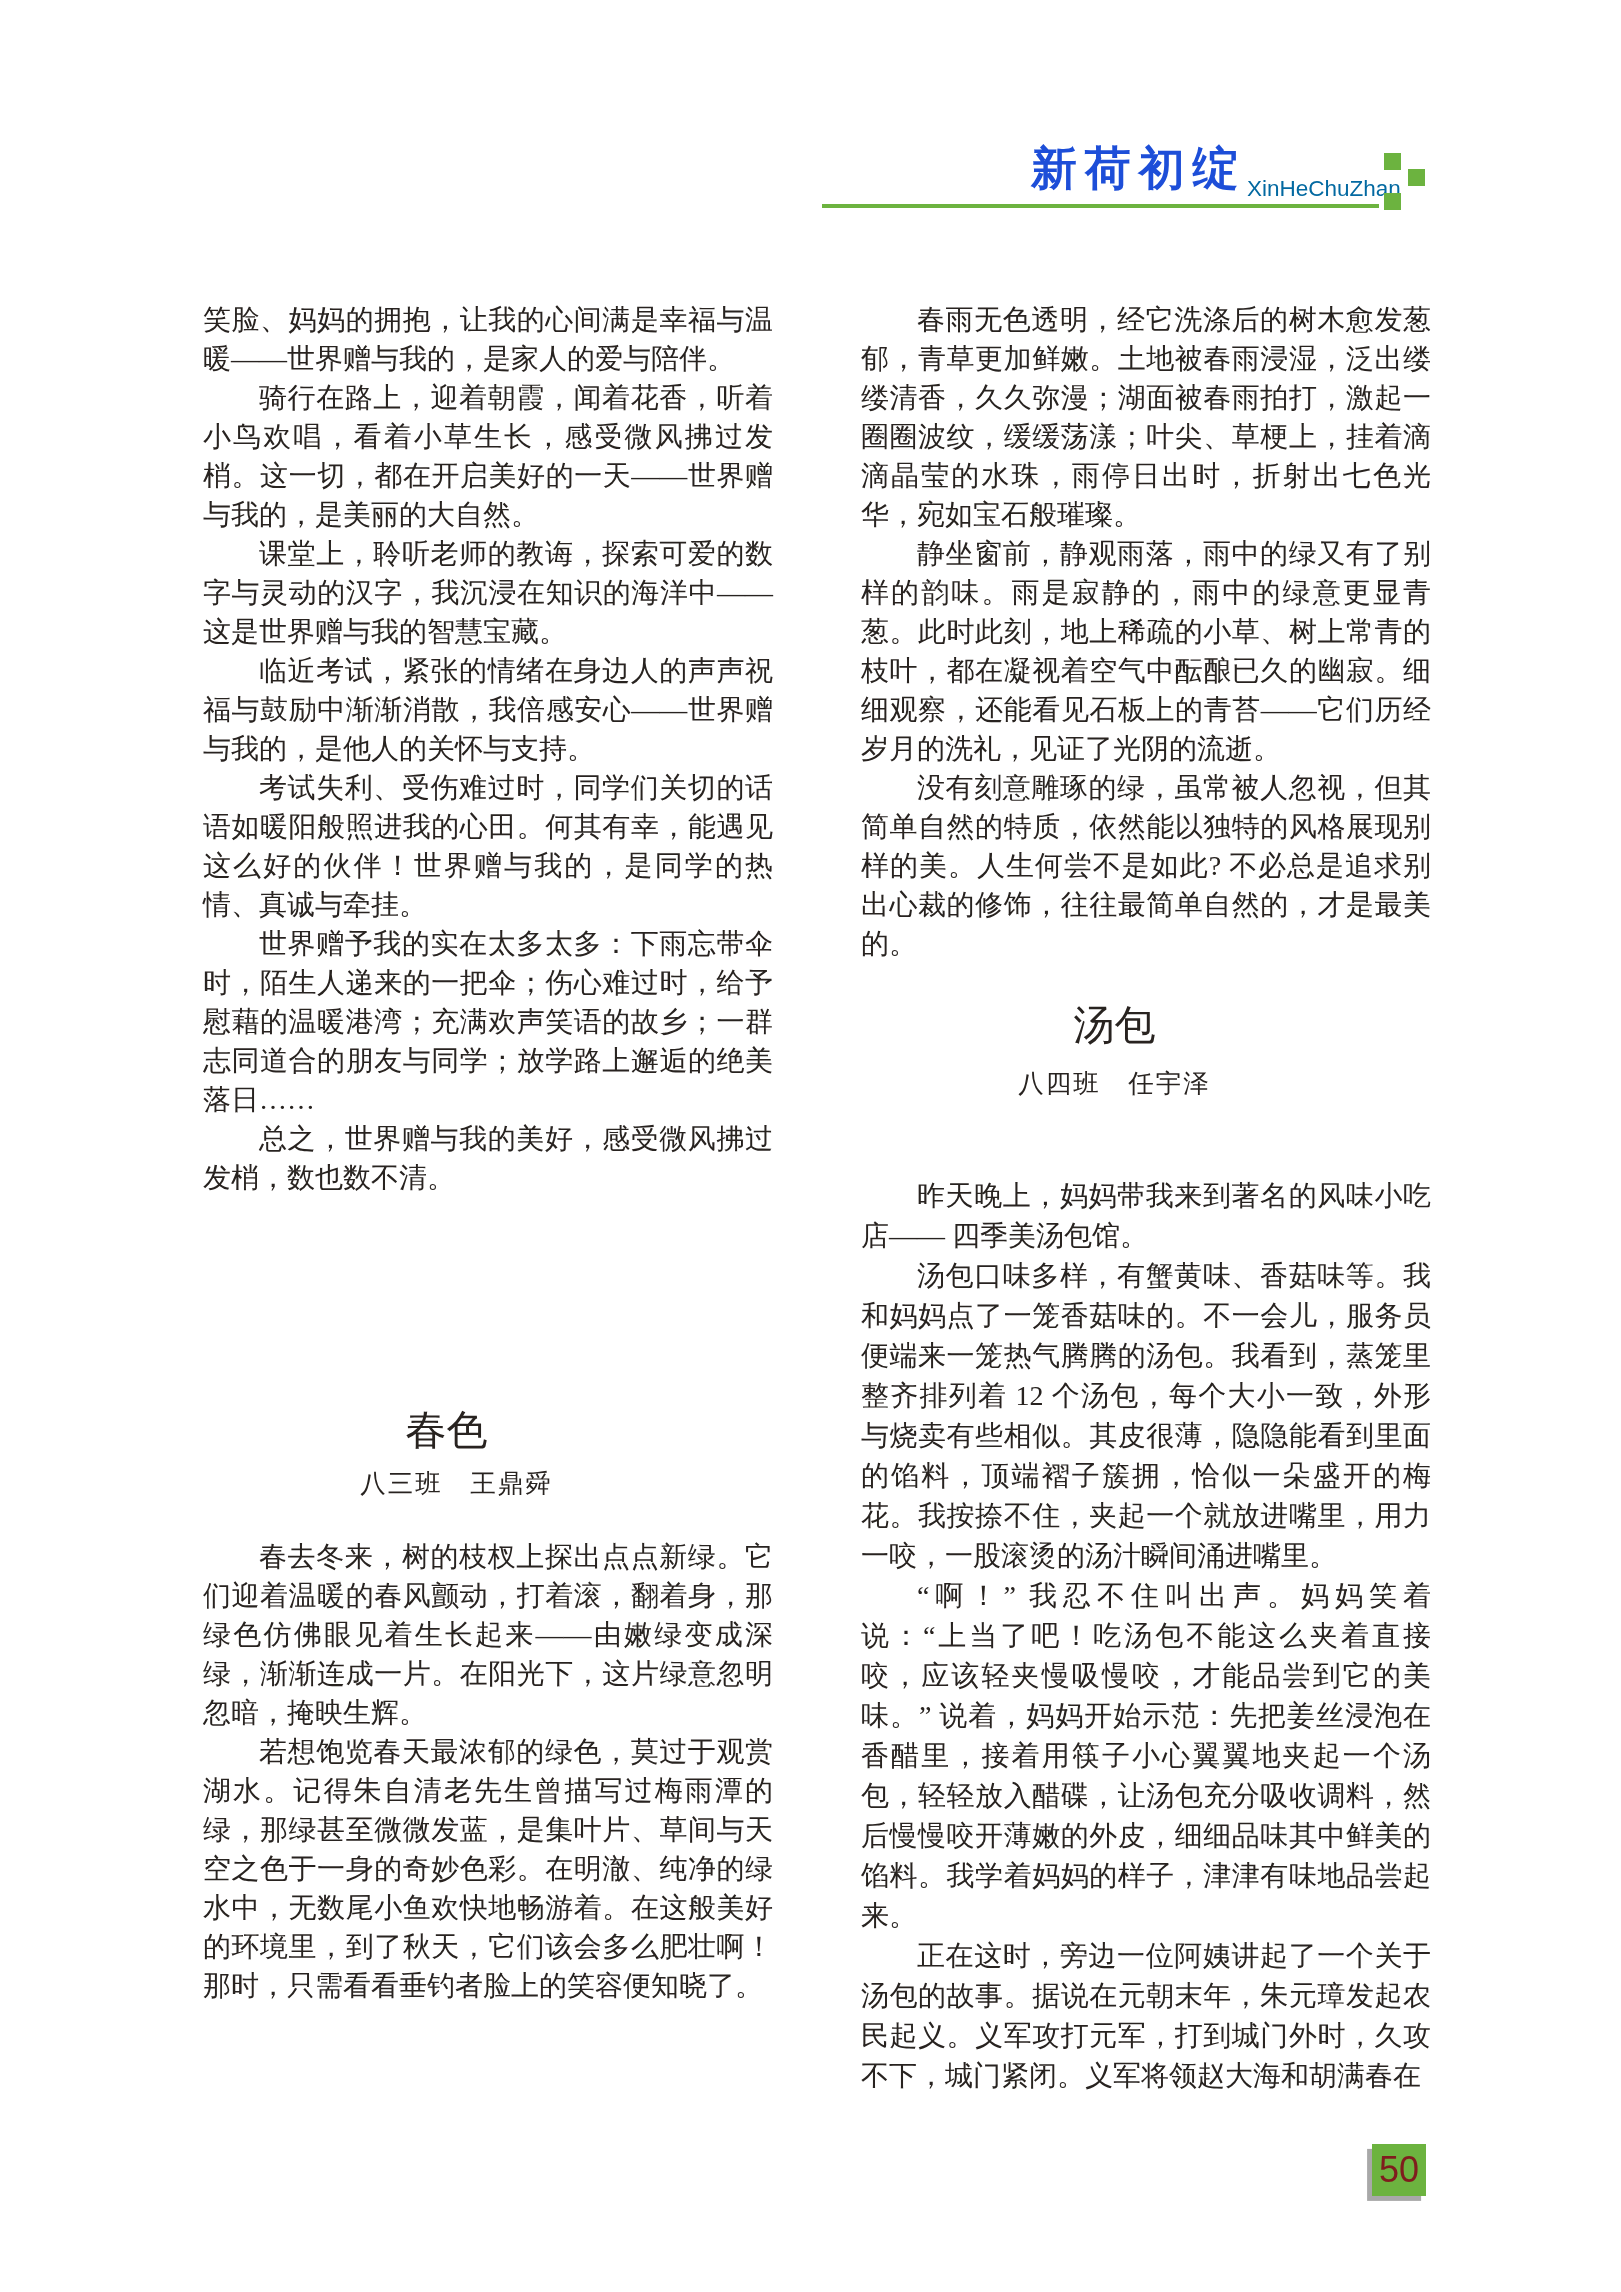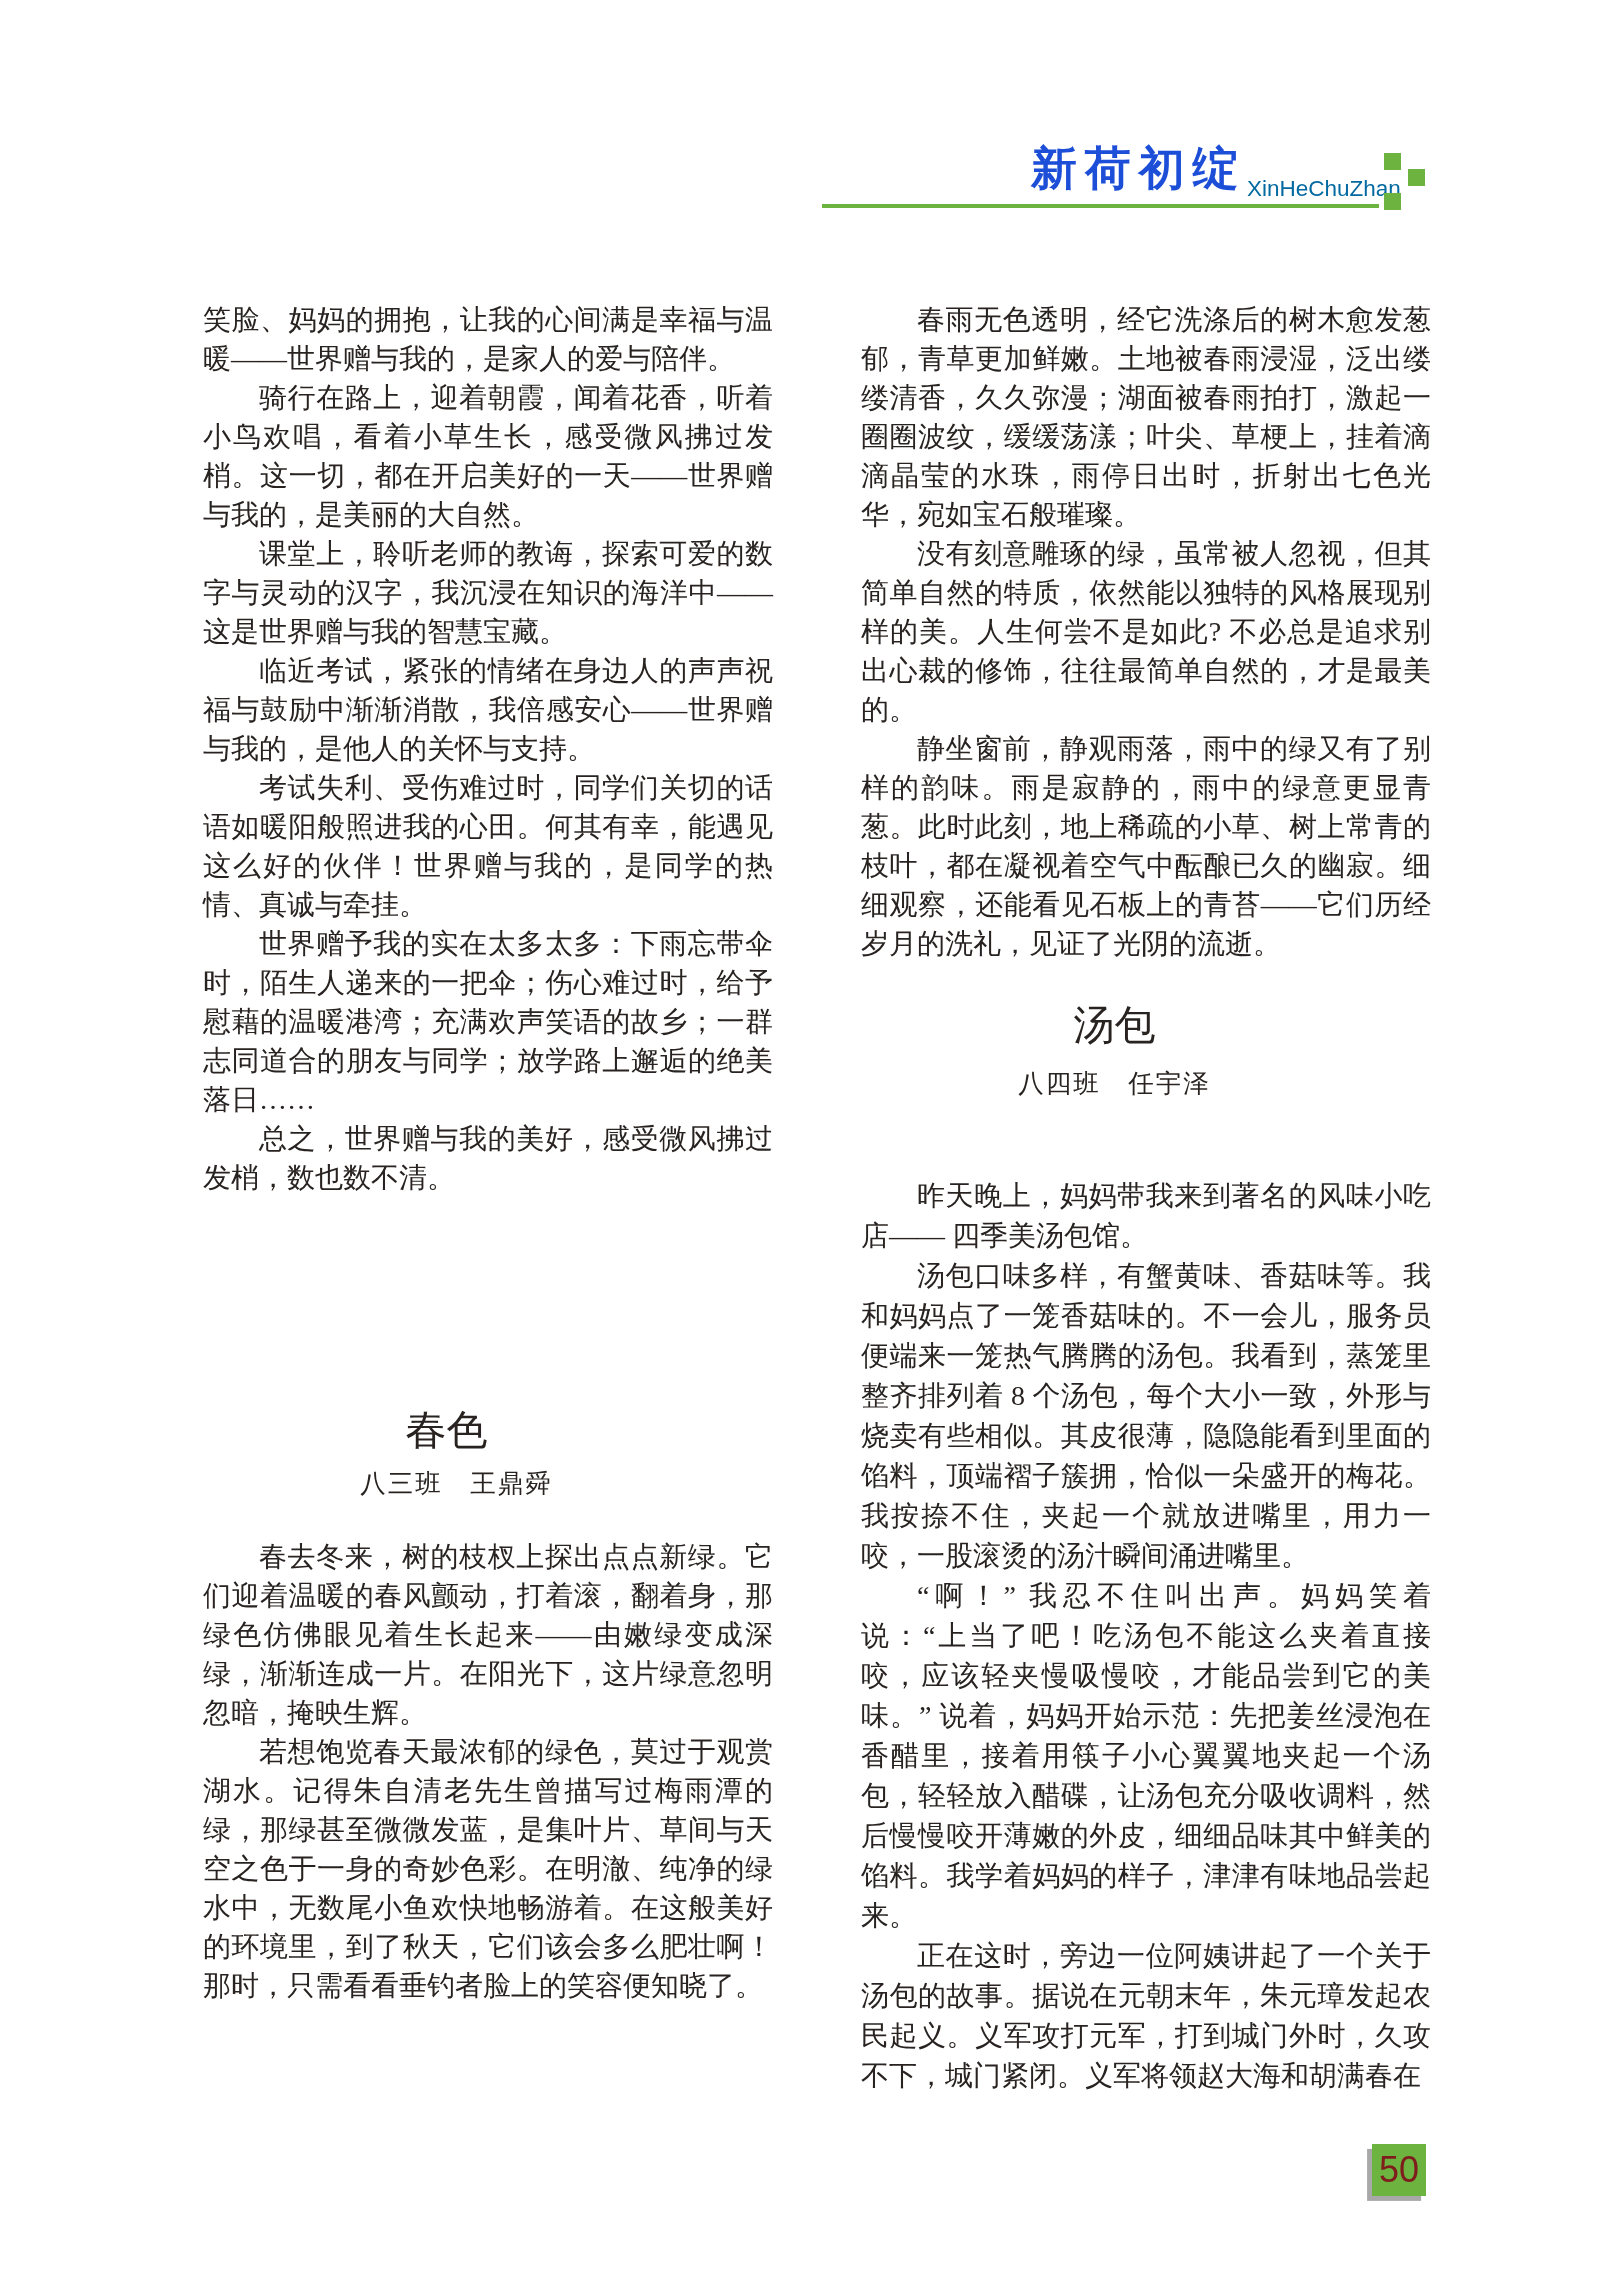--- a/index.html
+++ b/index.html
@@ -98,33 +98,33 @@
   <div class="essay-author spring-author">
     <span class="shifted" style="display:inline-block;">八三班　王鼎舜</span>
   </div>
   <section class="textblock spring-body">
     <p>春去冬来，树的枝杈上探出点点新绿。它们迎着温暖的春风颤动，打着滚，翻着身，那绿色仿佛眼见着生长起来——由嫩绿变成深绿，渐渐连成一片。在阳光下，这片绿意忽明忽暗，掩映生辉。</p>
     <p>若想饱览春天最浓郁的绿色，莫过于观赏湖水。记得朱自清老先生曾描写过梅雨潭的绿，那绿甚至微微发蓝，是集叶片、草间与天空之色于一身的奇妙色彩。在明澈、纯净的绿水中，无数尾小鱼欢快地畅游着。在这般美好的环境里，到了秋天，它们该会多么肥壮啊！那时，只需看看垂钓者脸上的笑容便知晓了。</p>
   </section>
 
   <section class="textblock sec-c">
     <p>春雨无色透明，经它洗涤后的树木愈发葱郁，青草更加鲜嫩。土地被春雨浸湿，泛出缕缕清香，久久弥漫；湖面被春雨拍打，激起一圈圈波纹，缓缓荡漾；叶尖、草梗上，挂着滴滴晶莹的水珠，雨停日出时，折射出七色光华，宛如宝石般璀璨。</p>
+    <p>静坐窗前，静观雨落，雨中的绿又有了别样的韵味。雨是寂静的，雨中的绿意更显青葱。此时此刻，地上稀疏的小草、树上常青的枝叶，都在凝视着空气中酝酿已久的幽寂。细细观察，还能看见石板上的青苔——它们历经岁月的洗礼，见证了光阴的流逝。</p>
     <p>没有刻意雕琢的绿，虽常被人忽视，但其简单自然的特质，依然能以独特的风格展现别样的美。人生何尝不是如此? 不必总是追求别出心裁的修饰，往往最简单自然的，才是最美的。</p>
-    <p>静坐窗前，静观雨落，雨中的绿又有了别样的韵味。雨是寂静的，雨中的绿意更显青葱。此时此刻，地上稀疏的小草、树上常青的枝叶，都在凝视着空气中酝酿已久的幽寂。细细观察，还能看见石板上的青苔——它们历经岁月的洗礼，见证了光阴的流逝。</p>
   </section>
 
   <h2 class="essay-title soup-title">
     <span class="shifted" style="display:inline-block;">汤包</span>
   </h2>
   <div class="essay-author soup-author">
     <span class="shifted" style="display:inline-block;">八四班　任宇泽</span>
   </div>
   <section class="textblock soup-body">
     <p>昨天晚上，妈妈带我来到著名的风味小吃店—— 四季美汤包馆。</p>
-    <p>汤包口味多样，有蟹黄味、香菇味等。我和妈妈点了一笼香菇味的。不一会儿，服务员便端来一笼热气腾腾的汤包。我看到，蒸笼里整齐排列着 8 个汤包，每个大小一致，外形与烧卖有些相似。其皮很薄，隐隐能看到里面的馅料，顶端褶子簇拥，恰似一朵盛开的梅花。我按捺不住，夹起一个就放进嘴里，用力一咬，一股滚烫的汤汁瞬间涌进嘴里。</p>
+    <p>汤包口味多样，有蟹黄味、香菇味等。我和妈妈点了一笼香菇味的。不一会儿，服务员便端来一笼热气腾腾的汤包。我看到，蒸笼里整齐排列着 12 个汤包，每个大小一致，外形与烧卖有些相似。其皮很薄，隐隐能看到里面的馅料，顶端褶子簇拥，恰似一朵盛开的梅花。我按捺不住，夹起一个就放进嘴里，用力一咬，一股滚烫的汤汁瞬间涌进嘴里。</p>
     <p>“啊！” 我忍不住叫出声。妈妈笑着说：“上当了吧！吃汤包不能这么夹着直接咬，应该轻夹慢吸慢咬，才能品尝到它的美味。” 说着，妈妈开始示范：先把姜丝浸泡在香醋里，接着用筷子小心翼翼地夹起一个汤包，轻轻放入醋碟，让汤包充分吸收调料，然后慢慢咬开薄嫩的外皮，细细品味其中鲜美的馅料。我学着妈妈的样子，津津有味地品尝起来。</p>
     <p>正在这时，旁边一位阿姨讲起了一个关于汤包的故事。据说在元朝末年，朱元璋发起农民起义。义军攻打元军，打到城门外时，久攻不下，城门紧闭。义军将领赵大海和胡满春在</p>
   </section>
 
   <div class="page-num">
     <span>50</span>
   </div>
 
 </div>
 

